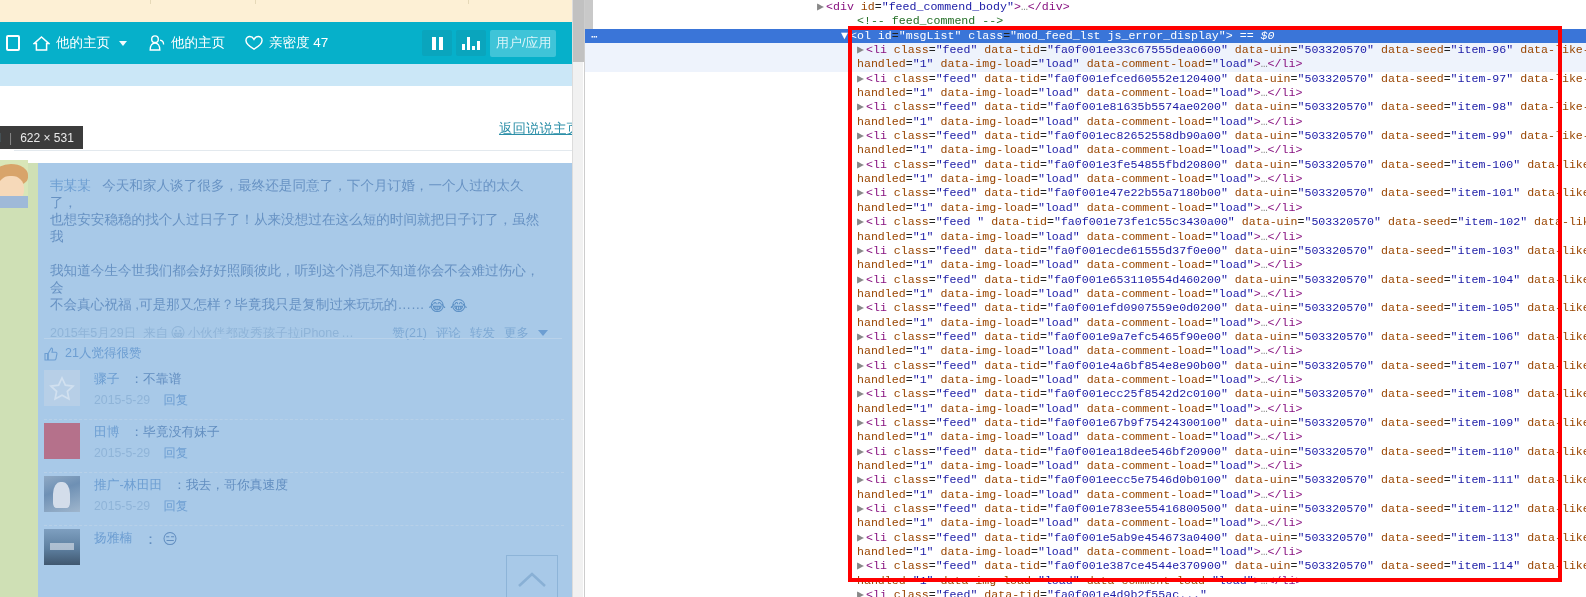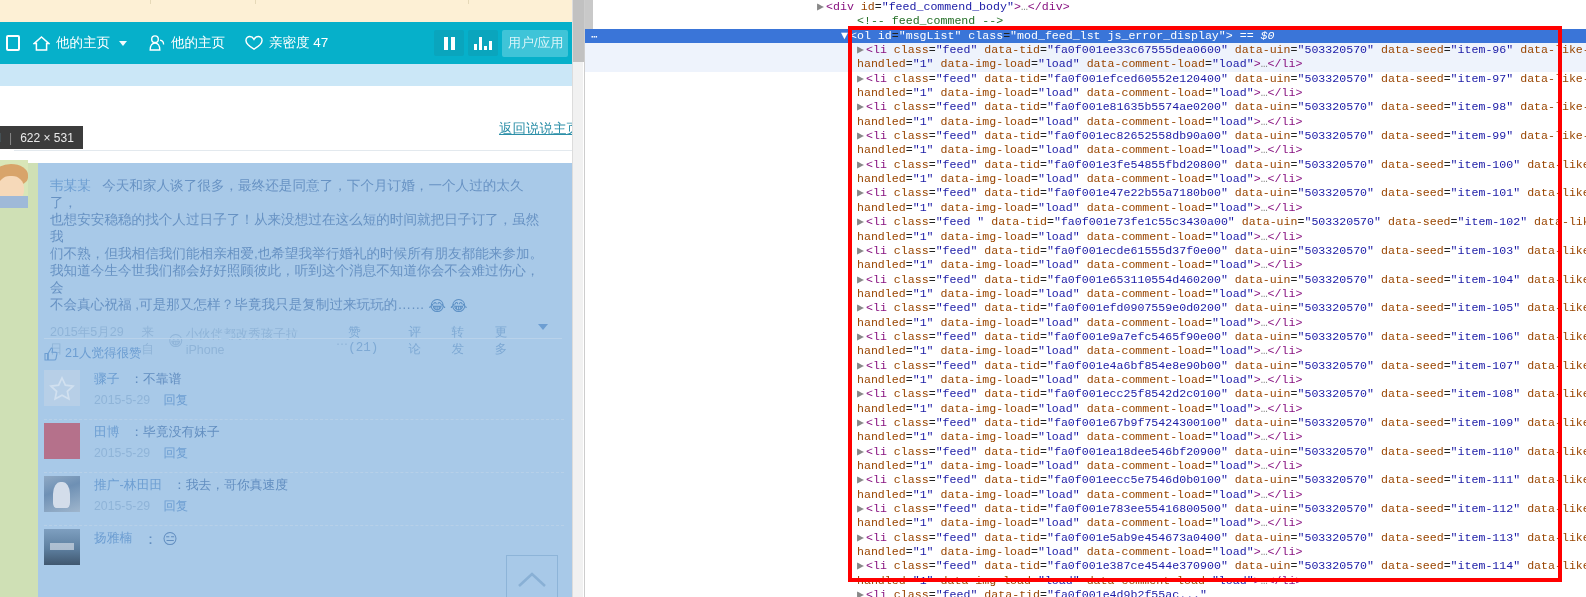--- a/index.html
+++ b/index.html
@@ -42,21 +42,21 @@
   .nav-item .ico { display:inline-flex; width:18px; height:18px; align-items:center; justify-content:center; }
   .nav-item .caret {
     display:inline-block; width:0;height:0;
     border-left:4px solid transparent; border-right:4px solid transparent;
     border-top:5px solid #fff; margin-left:3px; opacity:.95;
   }
   .nav-sq {
     width:14px;height:16px;border:2px solid #fff;border-radius:2px;
     margin-left:2px; margin-right:2px; flex:none;
   }
-  .nav-right { display:flex; align-items:center; gap:4px; padding-right:4px; }
+  .nav-right { display:flex; align-items:center; gap:4px; padding-right:16px; }
   .nav-btn {
     width:30px;height:26px; background:#0aa5bd; border-radius:2px;
     display:flex;align-items:center;justify-content:center; cursor:pointer;
   }
   .bars-pause { display:flex; gap:3px; }
   .bars-pause i { display:block;width:4px;height:13px;background:#fff; }
   .bars-chart { display:flex; align-items:flex-end; gap:2px; height:13px; }
   .bars-chart i { display:block; width:3px; background:#fff; }
   .nav-search {
     width:66px;height:27px; background:#3fc4d8; border-radius:2px;
@@ -121,21 +121,21 @@
   .post-body .author { color:#6d9ed2; }
   .post-body .txt { color:#6792c3; }
   .emoji-inline { font-size:15px; vertical-align:-2px; }
   .post-meta {
     position:relative; display:flex; align-items:center;
     padding:4px 24px 10px 6px;
     font-size:12.5px; color:#8fb4d8;
   }
   .post-meta .from { display:flex; align-items:center; gap:2px; }
   .post-meta .spacer { flex:1; }
-  .post-meta .ops { display:flex; align-items:flex-start; gap:19px; color:#7ea9d4;font-family:Liberation Mono, monospace; }
+  .post-meta .ops { display:flex; align-items:center; gap:9px; color:#7ea9d4; }
   .post-meta .ops span { cursor:pointer; }
   .meta-caret {
     display:inline-block;width:0;height:0;
     border-left:5px solid transparent;border-right:5px solid transparent;
     border-top:6px solid #6d9ed2;
   }
   .card-divider {
     position:absolute; left:6px; right:10px; top:175px; height:1px;
     background:#b9d2ea;
   }
@@ -340,21 +340,21 @@
     </div>
 
     <div class="post-card">
       <i class="notch"></i>
 
       <div class="post-inner">
         <div class="post-body">
           <span class="author">韦某某</span>
           &nbsp;&nbsp;<span class="txt">今天和家人谈了很多，最终还是同意了，下个月订婚，一个人过的太久了，</span><br>
           <span class="txt">也想安安稳稳的找个人过日子了！从来没想过在这么短的时间就把日子订了，虽然我</span><br>
-          <span class="txt">们不熟，但我相信我们能相亲相爱,也希望我举行婚礼的时候所有朋友都能来参加。</span><br>
+          <br>
           <span class="txt">我知道今生今世我们都会好好照顾彼此，听到这个消息不知道你会不会难过伤心，会</span><br>
           <span class="txt">不会真心祝福 ,可是那又怎样？毕竟我只是复制过来玩玩的……</span>
           <span class="emoji-inline">😂 😂</span>
         </div>
 
         <div class="post-meta">
           <span>2015年5月29日</span>
           &nbsp;&nbsp;
           <span class="from">
             <span>来自</span>

